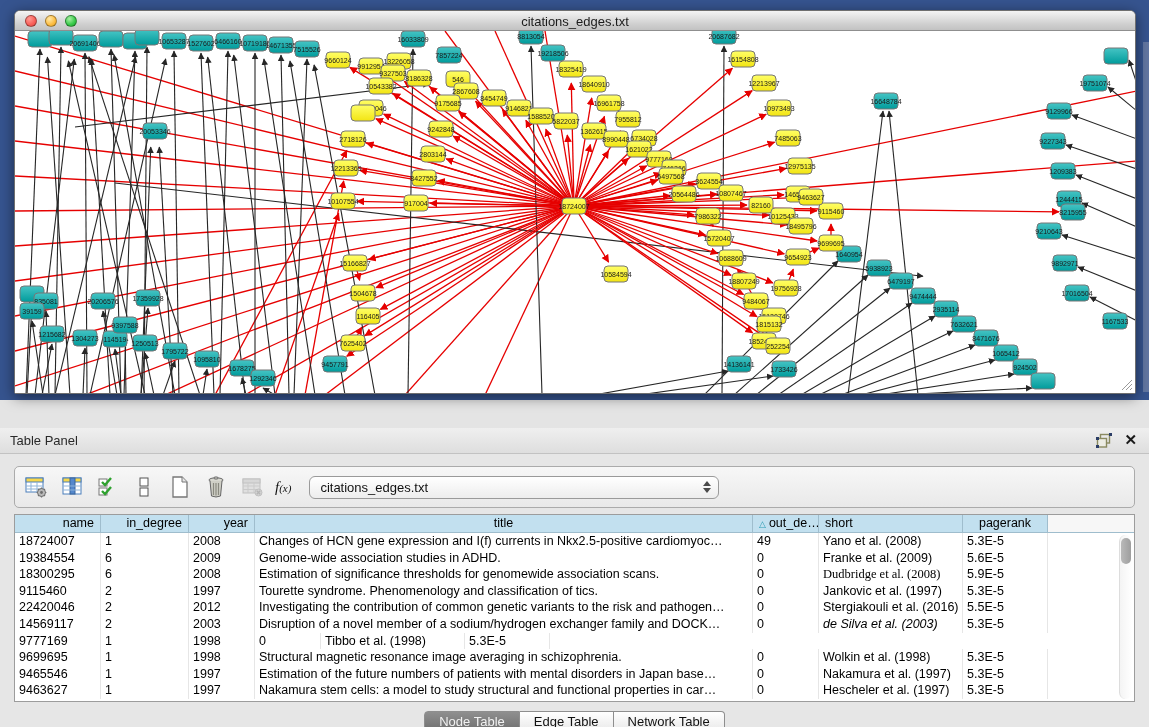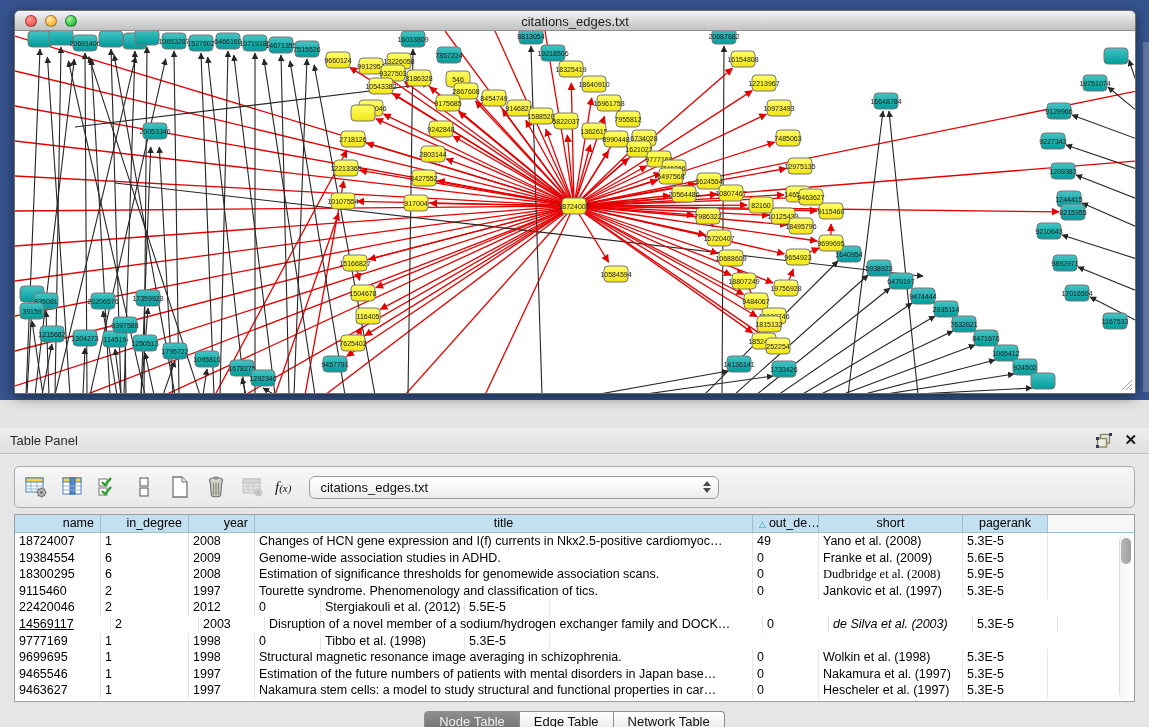--- a/index.html
+++ b/index.html
@@ -838,21 +838,21 @@
     </div>
   </div>
 
   <div class="table-wrap">
     <div class="thead" id="thead">
         <div class="th" style="width: 86px; text-align: right;">name</div>
         <div class="th" style="width: 88px; text-align: right;">in_degree</div>
         <div class="th" style="width: 66px; text-align: right;">year</div>
         <div class="th" style="width: 498px; text-align: center;">title</div>
         <div class="th" style="width: 66px; text-align: left;"><span class="sort-tri">△</span>out_de…</div>
-        <div class="th" style="width: 144px; text-align: center;">short</div>
+        <div class="th" style="width: 144px; ">short</div>
         <div class="th" style="width: 85px; text-align: center;">pagerank</div>
         <div class="th filler"></div>
       </div>
     <div id="tbody">
         <div class="trow">
           <div class="td" style="width: 86px;">18724007</div>
           <div class="td" style="width: 88px;">1</div>
           <div class="td" style="width: 66px;">2008</div>
           <div class="td" style="width: 498px;">Changes of HCN gene expression and I(f) currents in Nkx2.5-positive cardiomyoc…</div>
           <div class="td" style="width: 66px;">49</div>
@@ -883,26 +883,27 @@
           <div class="td" style="width: 66px;">1997</div>
           <div class="td" style="width: 498px;">Tourette syndrome. Phenomenology and classification of tics.</div>
           <div class="td" style="width: 66px;">0</div>
           <div class="td" style="width: 144px;">Jankovic et al. (1997)</div>
           <div class="td" style="width: 85px;">5.3E-5</div>
         </div>
         <div class="trow">
           <div class="td" style="width: 86px;">22420046</div>
           <div class="td" style="width: 88px;">2</div>
           <div class="td" style="width: 66px;">2012</div>
+          <div class="td" style="width: 498px;">Investigating the contribution of common genetic variants to the risk and pathogen…</div>
           <div class="td" style="width: 66px;">0</div>
-          <div class="td" style="width: 144px;">Stergiakouli et al. (2012)</div>
+          <div class="td" style="width: 144px;">Stergiakouli et al. (2016)</div>
           <div class="td" style="width: 85px;">5.5E-5</div>
         </div>
         <div class="trow">
-          <div class="td" style="width: 96px; text-decoration: underline;">14569117</div>
+          <div class="td" style="width: 86px;">14569117</div>
           <div class="td" style="width: 88px;">2</div>
           <div class="td" style="width: 66px;">2003</div>
           <div class="td" style="width: 498px;">Disruption of a novel member of a sodium/hydrogen exchanger family and DOCK…</div>
           <div class="td" style="width: 66px;">0</div>
           <div class="td" style="width: 144px; font-style: italic;">de Silva et al. (2003)</div>
           <div class="td" style="width: 85px;">5.3E-5</div>
         </div>
         <div class="trow">
           <div class="td" style="width: 86px;">9777169</div>
           <div class="td" style="width: 88px;">1</div>

